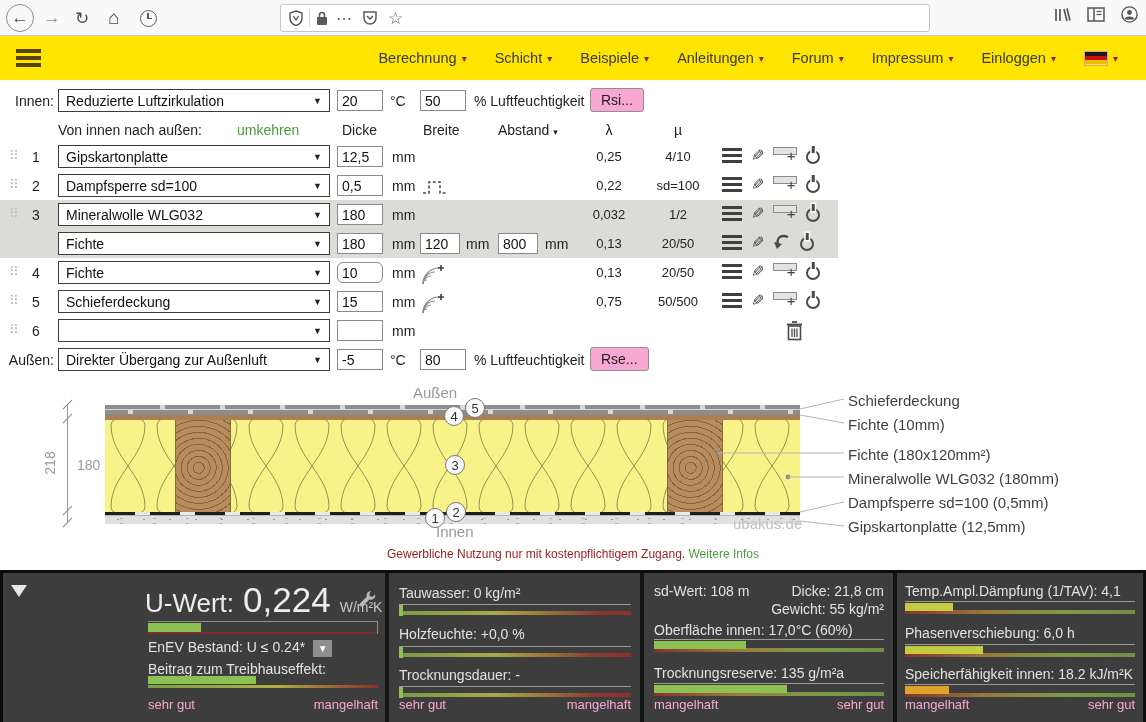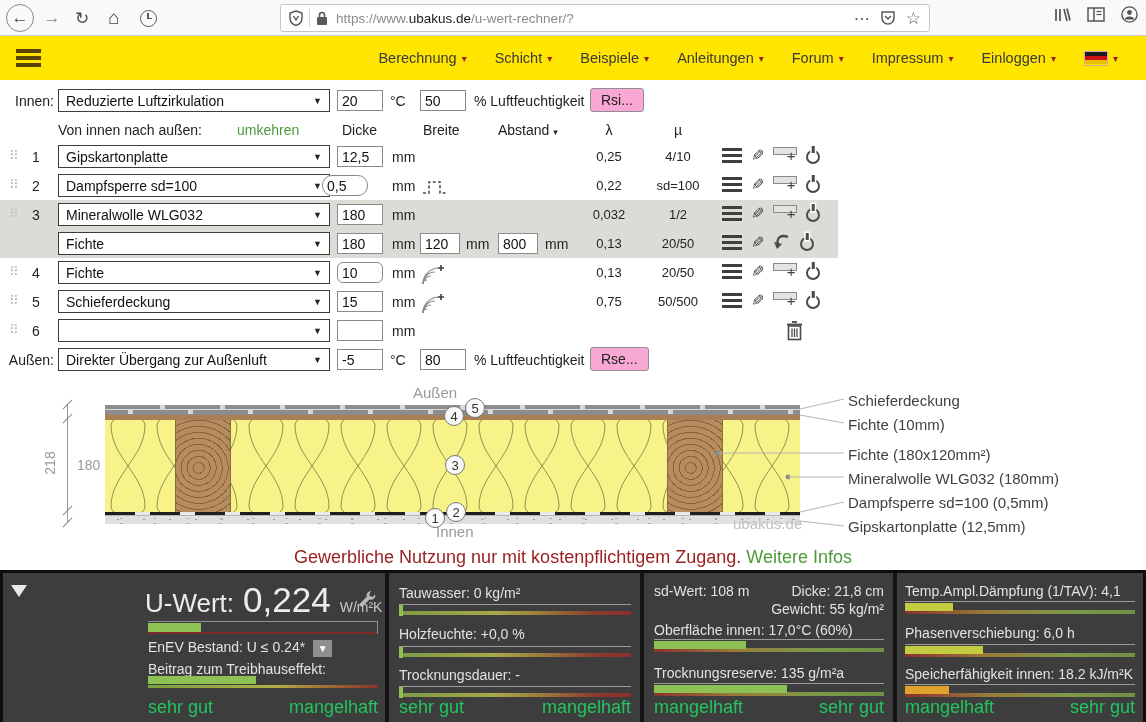--- a/index.html
+++ b/index.html
@@ -70,32 +70,32 @@
   .stud { position:absolute; top:0; height:92px; width:56px; background:#b78d5f;
     background-image:repeating-radial-gradient(circle at 42% 52%, rgba(130,95,55,0) 0 5px, rgba(130,95,55,.9) 5px 6px);
     border-left:1px solid #8a6a45; border-right:1px solid #8a6a45; }
   .foil { height:3px; background:repeating-linear-gradient(90deg,#1e1e1e 0 30px,#e9e9e9 30px 45px); }
   .board { height:9px; background-color:#e0e0de; border-top:1px solid #b5b5b5;
     background-image:radial-gradient(#9a9a9a 1px,transparent 1.2px),radial-gradient(#b3b3b3 1px,transparent 1.2px);
     background-size:26px 7px,33px 5px; }
   .marker { position:absolute; width:20px; height:20px; border:1px solid #777; border-radius:50%; background:#fafafa; font-size:13px; color:#333; display:flex; align-items:center; justify-content:center; z-index:5; }
   .callout { position:absolute; left:848px; font-size:15px; color:#3f3f3f; white-space:nowrap; }
   .watermark { position:absolute; left:733px; top:130px; font-size:15px; color:#c0c0c0; }
-  .notice { position:absolute; top:547px; left:0; width:1146px; text-align:center; font-size:18px; }
+  .notice { position:absolute; top:547px; left:0; width:1146px; text-align:center; font-size:12px; }
   .notice .red { color:#9c2121; }
 
   
   .panel { position:absolute; top:570px; left:0; width:1146px; height:172px; background:#3d3d3d; border:3px solid #0d0d0d; color:#d8d8d8; }
   .vsep { position:absolute; top:0; bottom:0; width:4px; background:#141414; }
   .col { position:absolute; top:0; bottom:0; }
   .panel-caret { position:absolute; left:8px; top:12px; width:0; height:0; border-left:8px solid transparent; border-right:8px solid transparent; border-top:12px solid #e8e8e8; }
   .uwert-line { position:absolute; left:142px; top:7px; display:flex; align-items:baseline; gap:9px; color:#ececec; }
   .uwert-line .l1 { font-size:26px; } .uwert-line .l2 { font-size:35px; } .uwert-line .l3 { font-size:14px; color:#c6c6c6; }
   .plabel { position:absolute; font-size:14px; color:#e2e2e2; white-space:nowrap; }
-  .pscale { position:absolute; font-size:18px; color:#22c55e; }
+  .pscale { position:absolute; font-size:13px; color:#f9a8d4; }
   .track1 { position:absolute; height:13px; border-top:1px solid #8f8f8f; border-right:1px solid #8f8f8f; }
   .track1 .fill { position:absolute; left:0; top:1px; height:10px; background:#8dc153; }
   .track1 .base { position:absolute; left:0; right:0; bottom:0; height:2px; background:#7c2c2c; }
   .track2 { position:absolute; height:12px; }
   .track2 .fill { position:absolute; left:0; top:0; height:8px; background:#8dc153; }
   .track2 .base { position:absolute; left:0; right:0; bottom:0; height:3px; background:linear-gradient(90deg,#79a03f,#b2ae45 55%,#9a5a30 85%,#8b3030); }
   .meterL { position:absolute; height:11px; border-top:1px solid #9a9a9a; }
   .meterL .grad { position:absolute; left:0; right:0; bottom:0; height:4px; background:linear-gradient(90deg,#7d9a48,#a9a847 42%,#9a7a3a 62%,#8b3a30 85%,#8b3030); }
   .meterL .tick { position:absolute; left:0; top:0; width:4px; height:11px; background:#8dc153; }
   .meterR { position:absolute; height:13px; border-top:1px solid #9a9a9a; }
@@ -121,21 +121,20 @@
     <div class="urlbar">
       <svg width="14" height="16" viewBox="0 0 14 16" style="margin-left:8px;">
           <path d="M7 1 L13 3 L13 8 C13 12 10 14.5 7 15.5 C4 14.5 1 12 1 8 L1 3 Z" fill="none" stroke="#555" stroke-width="1.4"></path>
           <path d="M4.5 6 L7 10 L9.5 6" fill="none" stroke="#555" stroke-width="1.4"></path>
         </svg>
       <span class="sep"></span>
       <svg width="12" height="15" viewBox="0 0 12 15" style="margin-right:8px;">
           <rect x="1" y="6" width="10" height="8" rx="1" fill="#5a5a5a"></rect>
           <path d="M3.5 6 V4 a2.5 2.5 0 0 1 5 0 V6" fill="none" stroke="#5a5a5a" stroke-width="1.6"></path>
         </svg>
-      <span class="url-text"><span>https://www.</span><b>ubakus.de</b><span>/u-wert-rechner/?</span></span>
       <span class="right-ic">
         <span style="font-size:16px;">⋯</span>
         <svg width="16" height="16" viewBox="0 0 16 16">
             <path d="M2 2 h12 v6 a6 6 0 0 1 -12 0 Z" fill="none" stroke="#5a5a5a" stroke-width="1.5"></path>
             <path d="M5 6 l3 3 l3 -3" fill="none" stroke="#5a5a5a" stroke-width="1.5"></path>
           </svg>
         <span style="font-size:17px;">☆</span>
       </span>
     </div>
     <div class="toolbar-right">
@@ -244,21 +243,21 @@
     </span>
   </div>
 
   <div class="frow" style="top:173px;">
     <span class="drag">⠿</span>
     <span class="rownum">2</span>
     <div class="sel">
         <span>Dampfsperre sd=100</span>
         <span class="selcaret">▼</span>
       </div>
-    <input class="inp" style="left: 322px; border-radius: 10px;" value="0,5">
+    <input class="inp" style="left: 337px;" value="0,5">
     <span class="unit" style="left:392px;">mm</span>
     <svg style="position:absolute; left:422px; top:5px;" width="26" height="17" viewBox="0 0 26 17">
         <path d="M1 15 h6 v-11 h11 v11 h7" fill="none" stroke="#4a4a4a" stroke-width="1.6" stroke-dasharray="3 2.2"></path>
       </svg>
     <span class="lam">0,22</span>
     <span class="mu">sd=100</span>
     <span class="acticons">
       <span class="i-menu"></span>
       <span class="i-pencil">✎</span>
       <span class="i-add">

